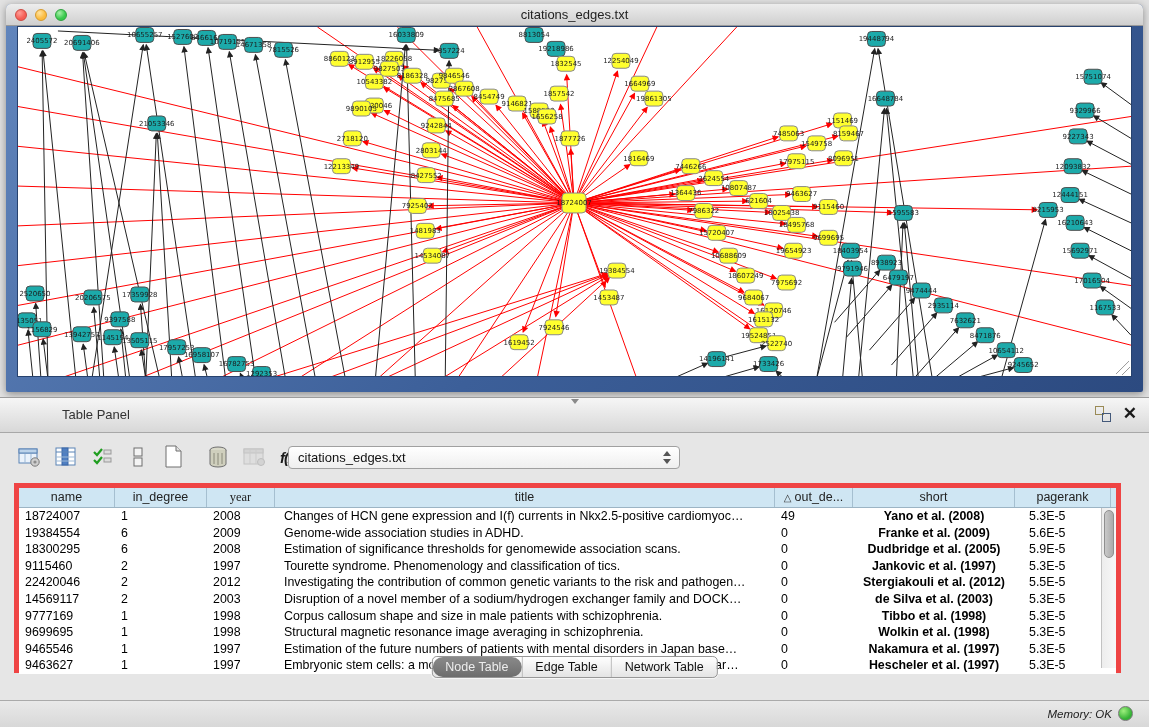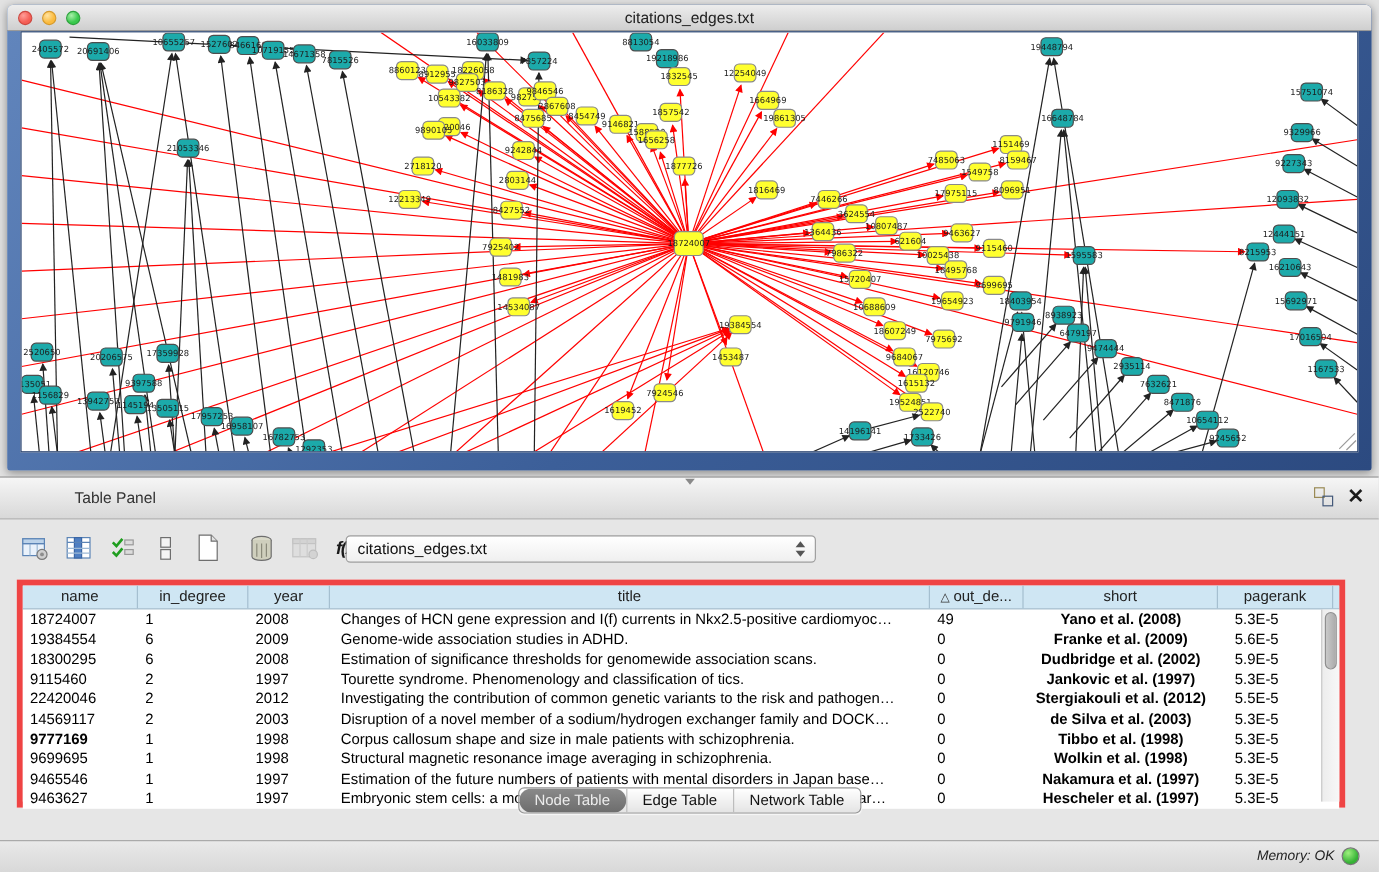--- a/index.html
+++ b/index.html
@@ -811,21 +811,21 @@
     <span class="arrows">
         <div class="up"></div>
         <div class="dn"></div>
       </span>
   </div>
 
   <div class="grid">
     <div class="grid-head" id="grid-head">
         <div class="hc" style="width: 96px;">name</div>
         <div class="hc" style="width: 92px;">in_degree</div>
-        <div class="hc" style="width: 68px;">year</div>
+        <div class="hc" style="width: 68px; font-family: Liberation Serif, serif;">year</div>
         <div class="hc" style="width: 500px;">title</div>
         <div class="hc" style="width: 78px;"><span class="sort-glyph">△</span>out_de...</div>
         <div class="hc" style="width: 162px;">short</div>
         <div class="hc" style="width: 96px;">pagerank</div>
       </div>
     <div class="grid-body" id="grid-body">
         <div class="tr">
           <div class="td c0" style="width: 96px;">18724007</div>
           <div class="td c1" style="width: 92px;">1</div>
           <div class="td c2" style="width: 68px;">2008</div>
@@ -842,21 +842,21 @@
           <div class="td c4" style="width: 78px;">0</div>
           <div class="td c5" style="width: 162px;">Franke et al. (2009)</div>
           <div class="td c6" style="width: 96px;">5.6E-5</div>
         </div>
         <div class="tr">
           <div class="td c0" style="width: 96px;">18300295</div>
           <div class="td c1" style="width: 92px;">6</div>
           <div class="td c2" style="width: 68px;">2008</div>
           <div class="td c3" style="width: 500px;">Estimation of significance thresholds for genomewide association scans.</div>
           <div class="td c4" style="width: 78px;">0</div>
-          <div class="td c5" style="width: 162px;">Dudbridge et al. (2002)</div>
+          <div class="td c5" style="width: 162px;">Dudbridge et al. (2005)</div>
           <div class="td c6" style="width: 96px;">5.9E-5</div>
         </div>
         <div class="tr">
           <div class="td c0" style="width: 96px;">9115460</div>
           <div class="td c1" style="width: 92px;">2</div>
           <div class="td c2" style="width: 68px;">1997</div>
           <div class="td c3" style="width: 500px;">Tourette syndrome. Phenomenology and classification of tics.</div>
           <div class="td c4" style="width: 78px;">0</div>
           <div class="td c5" style="width: 162px;">Jankovic et al. (1997)</div>
           <div class="td c6" style="width: 96px;">5.3E-5</div>
@@ -873,21 +873,21 @@
         <div class="tr">
           <div class="td c0" style="width: 96px;">14569117</div>
           <div class="td c1" style="width: 92px;">2</div>
           <div class="td c2" style="width: 68px;">2003</div>
           <div class="td c3" style="width: 500px;">Disruption of a novel member of a sodium/hydrogen exchanger family and DOCK…</div>
           <div class="td c4" style="width: 78px;">0</div>
           <div class="td c5" style="width: 162px;">de Silva et al. (2003)</div>
           <div class="td c6" style="width: 96px;">5.3E-5</div>
         </div>
         <div class="tr">
-          <div class="td c0" style="width: 96px; font-weight: bold;">9777169</div>
+          <div class="td c0" style="width: 96px;">9777169</div>
           <div class="td c1" style="width: 92px;">1</div>
           <div class="td c2" style="width: 68px;">1998</div>
           <div class="td c3" style="width: 500px;">Corpus callosum shape and size in male patients with schizophrenia.</div>
           <div class="td c4" style="width: 78px;">0</div>
           <div class="td c5" style="width: 162px;">Tibbo et al. (1998)</div>
           <div class="td c6" style="width: 96px;">5.3E-5</div>
         </div>
         <div class="tr">
           <div class="td c0" style="width: 96px;">9699695</div>
           <div class="td c1" style="width: 92px;">1</div>

